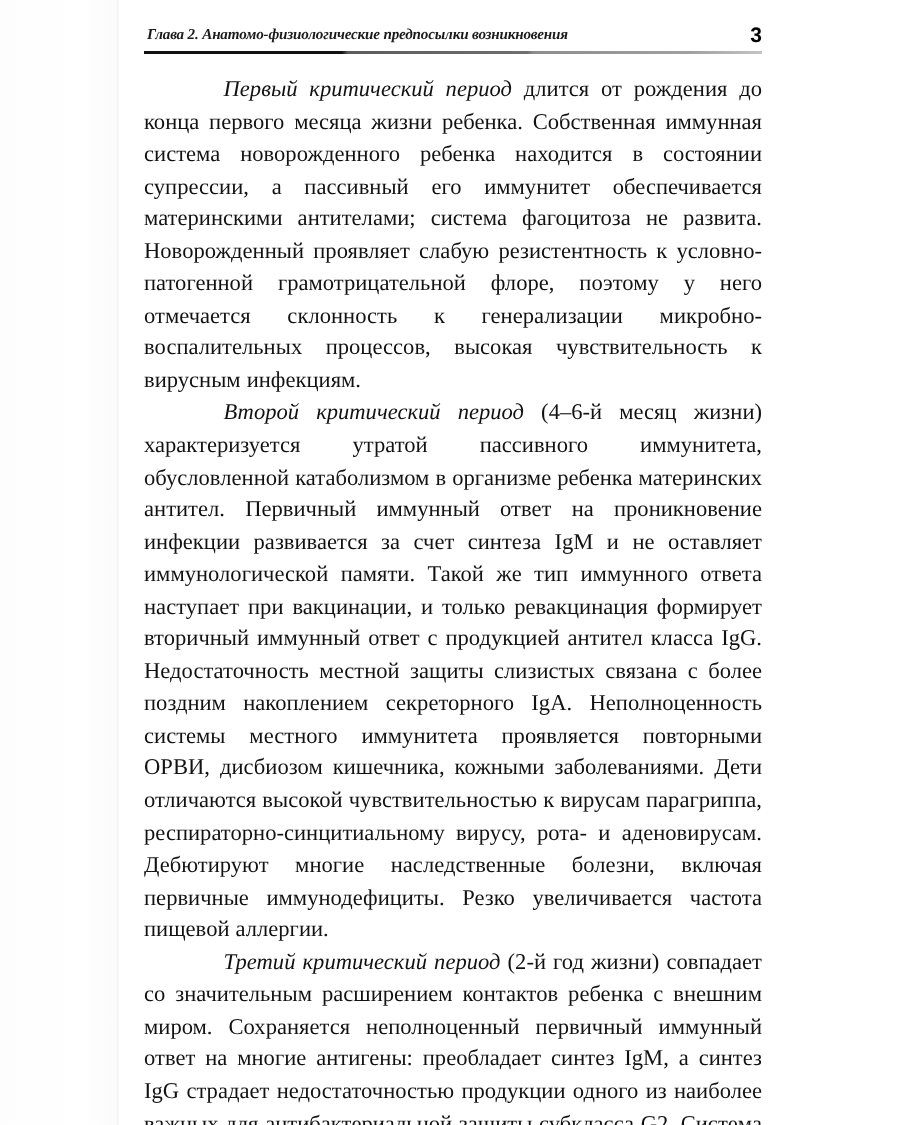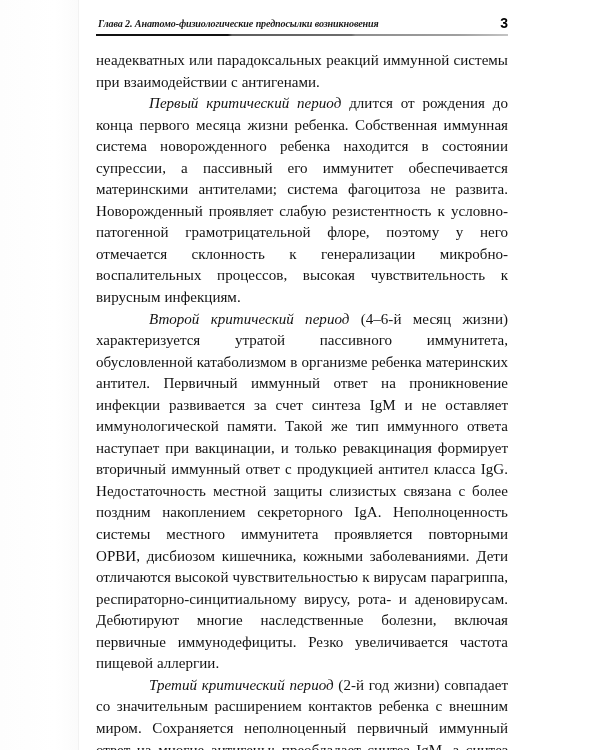--- a/index.html
+++ b/index.html
@@ -121,23 +121,20 @@
   <div class="content">
 
     <div class="running-head">
       <div class="running-head-title">Глава 2. Анатомо-физиологические предпосылки возникновения</div>
       <div class="running-head-folio">3</div>
     </div>
     <div class="head-rule"></div>
 
     <div class="body-text">
 
-      <p class="para">
-        <span>неадекватных или парадоксальных реакций иммунной системы при взаимодействии с антигенами.</span>
-      </p>
 
       <p class="para indent">
         <span class="term">Первый критический период</span><span> длится от рождения до конца первого месяца жизни ребенка. Собственная иммунная система новорожденного ребенка находится в состоянии супрессии, а пассивный его иммунитет обеспечивается материнскими антителами; система фагоцитоза не развита. Новорожденный проявляет слабую резистентность к условно-патогенной грамотрицательной флоре, поэтому у него отмечается склонность к генерализации микробно-воспалительных процессов, высокая чувствительность к вирусным инфекциям.</span>
       </p>
 
       <p class="para indent">
         <span class="term">Второй критический период</span><span> (4–6-й месяц жизни) характеризуется утратой пассивного иммунитета, обусловленной катаболизмом в организме ребенка материнских антител. Первичный иммунный ответ на проникновение инфекции развивается за счет синтеза IgM и не оставляет иммунологической памяти. Такой же тип иммунного ответа наступает при вакцинации, и только ревакцинация формирует вторичный иммунный ответ с продукцией антител класса IgG. Недостаточность местной защиты слизистых связана с более поздним накоплением секреторного IgA. Неполноценность системы местного иммунитета проявляется повторными ОРВИ, дисбиозом кишечника, кожными заболеваниями. Дети отличаются высокой чувствительностью к вирусам парагриппа, респираторно-синцитиальному вирусу, рота- и аденовирусам. Дебютируют многие наследственные болезни, включая первичные иммунодефициты. Резко увеличивается частота пищевой аллергии.</span>
       </p>
 
       <p class="para indent">

